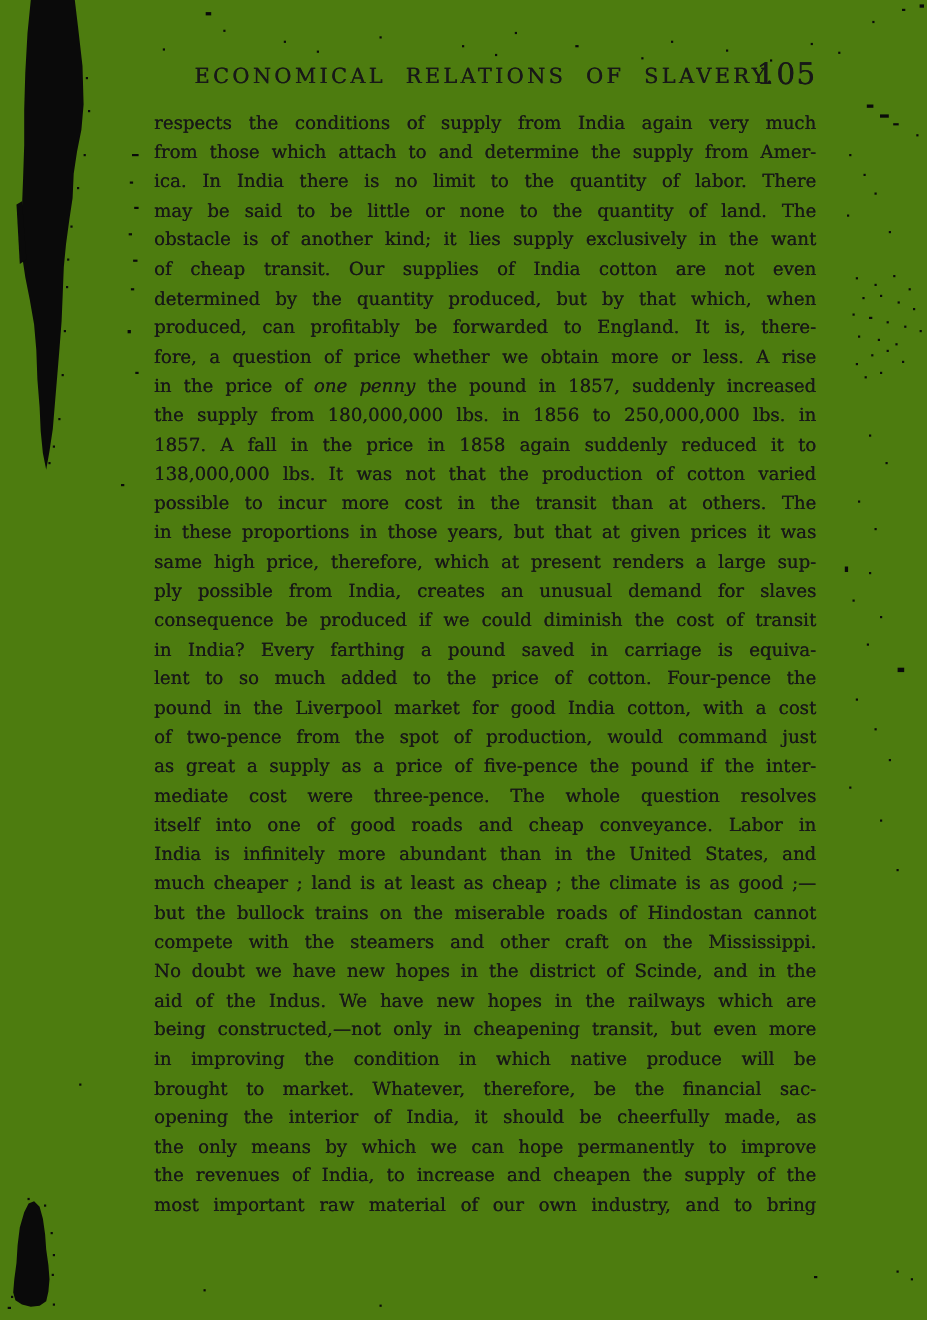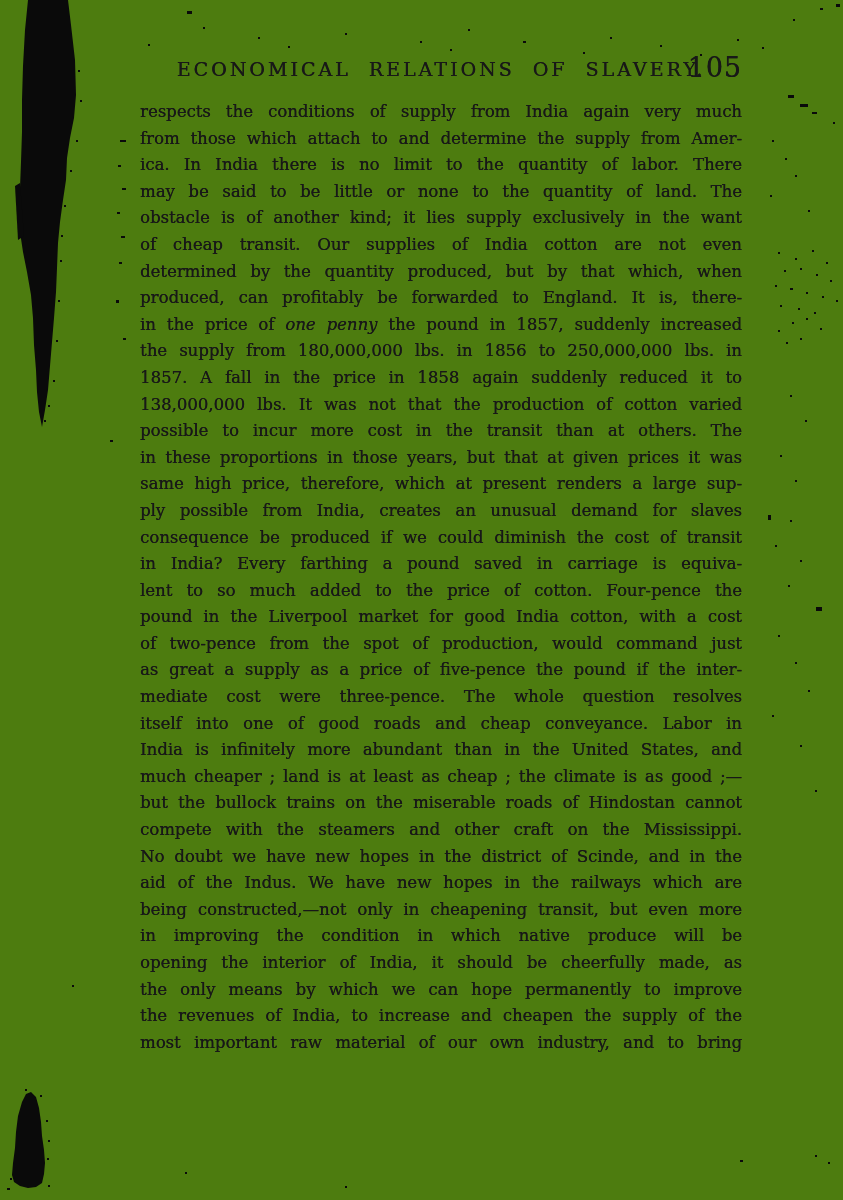--- a/index.html
+++ b/index.html
@@ -171,20 +171,21 @@
 
   <div class="text-block">
       <div class="line"><span>respects the conditions of supply from India again very much</span></div>
       <div class="line"><span>from those which attach to and determine the supply from Amer-</span></div>
       <div class="line"><span>ica. In India there is no limit to the quantity of labor. There</span></div>
       <div class="line"><span>may be said to be little or none to the quantity of land. The</span></div>
       <div class="line"><span>obstacle is of another kind; it lies supply exclusively in the want</span></div>
       <div class="line"><span>of cheap transit. Our supplies of India cotton are not even</span></div>
       <div class="line"><span>determined by the quantity produced, but by that which, when</span></div>
       <div class="line"><span>produced, can profitably be forwarded to England. It is, there-</span></div>
+      <div class="line"><span>fore, a question of price whether we obtain more or less. A rise</span></div>
       <div class="line"><span>in the price of </span><span class="italic">one penny</span><span> the pound in 1857, suddenly increased</span></div>
       <div class="line"><span>the supply from 180,000,000 lbs. in 1856 to 250,000,000 lbs. in</span></div>
       <div class="line"><span>1857. A fall in the price in 1858 again suddenly reduced it to</span></div>
       <div class="line"><span>138,000,000 lbs. It was not that the production of cotton varied</span></div>
       <div class="line"><span>possible to incur more cost in the transit than at others. The</span></div>
       <div class="line"><span>in these proportions in those years, but that at given prices it was</span></div>
       <div class="line"><span>same high price, therefore, which at present renders a large sup-</span></div>
       <div class="line"><span>ply possible from India, creates an unusual demand for slaves</span></div>
       <div class="line"><span>consequence be produced if we could diminish the cost of transit</span></div>
       <div class="line"><span>in India? Every farthing a pound saved in carriage is equiva-</span></div>
@@ -195,19 +196,20 @@
       <div class="line"><span>mediate cost were three-pence. The whole question resolves</span></div>
       <div class="line"><span>itself into one of good roads and cheap conveyance. Labor in</span></div>
       <div class="line"><span>India is infinitely more abundant than in the United States, and</span></div>
       <div class="line"><span>much cheaper ; land is at least as cheap ; the climate is as good ;—</span></div>
       <div class="line"><span>but the bullock trains on the miserable roads of Hindostan cannot</span></div>
       <div class="line"><span>compete with the steamers and other craft on the Mississippi.</span></div>
       <div class="line"><span>No doubt we have new hopes in the district of Scinde, and in the</span></div>
       <div class="line"><span>aid of the Indus. We have new hopes in the railways which are</span></div>
       <div class="line"><span>being constructed,—not only in cheapening transit, but even more</span></div>
       <div class="line"><span>in improving the condition in which native produce will be</span></div>
+      <div class="line"><span>brought to market. Whatever, therefore, be the financial sac-</span></div>
       <div class="line"><span>opening the interior of India, it should be cheerfully made, as</span></div>
       <div class="line"><span>the only means by which we can hope permanently to improve</span></div>
       <div class="line"><span>the revenues of India, to increase and cheapen the supply of the</span></div>
       <div class="line"><span>most important raw material of our own industry, and to bring</span></div>
     </div>
 
 </div>
 
 </body></html>

